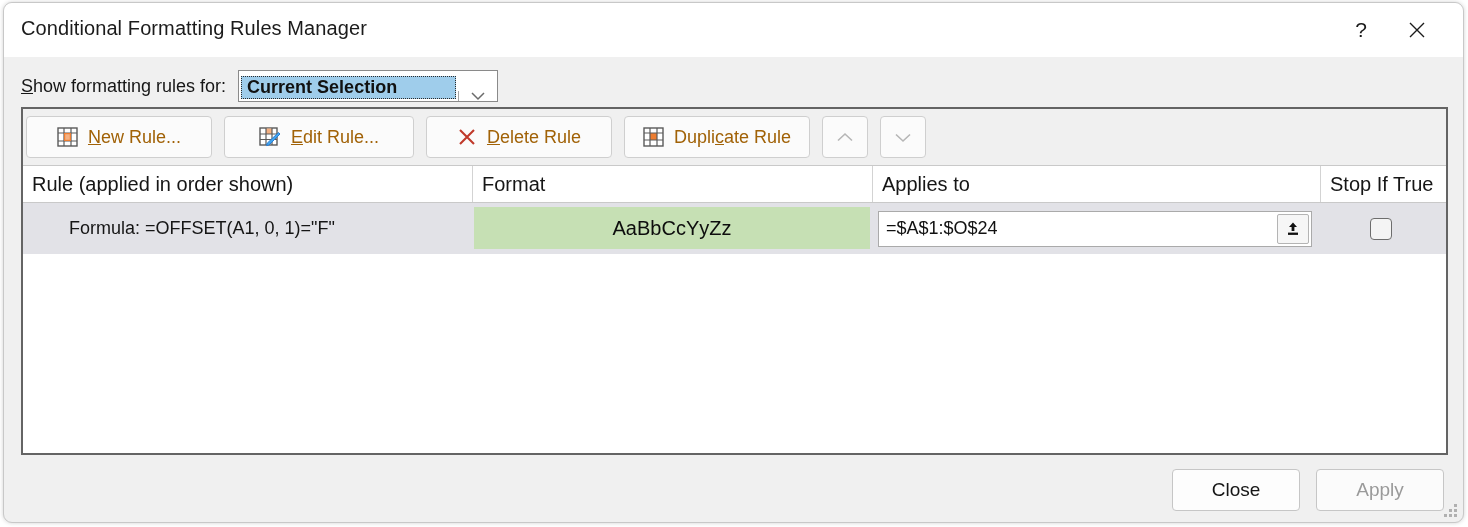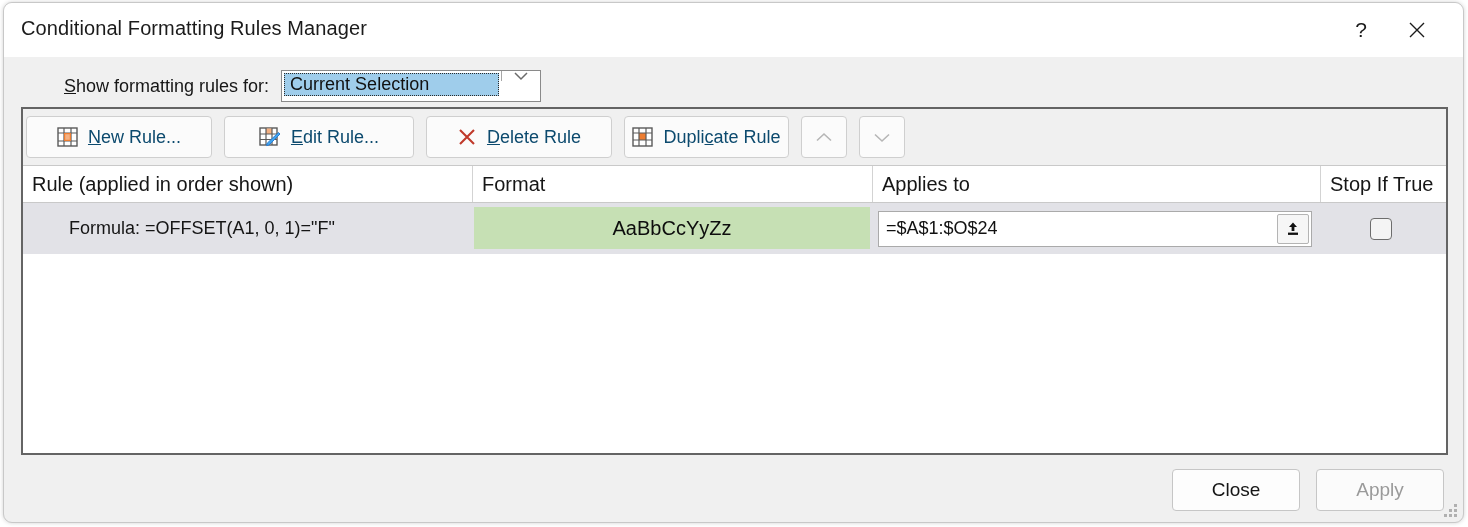--- a/index.html
+++ b/index.html
@@ -65,39 +65,39 @@
   .title-btn svg { display: block; }
 
   
   .showrow {
     position: absolute;
     left: 17px;
     top: 66px;
     height: 34px;
     display: flex;
     align-items: center;
-    margin-left: 43px;
   }
   .showrow-label {
     font-size: 18px;
     color: #161616;
     white-space: nowrap;
   }
   .showrow-label u { text-decoration: underline; }
 
   .combo {
     position: relative;
     margin-left: 12px;
     width: 260px;
     height: 32px;
     background: #ffffff;
     border: 1px solid #8a8a8a;
     box-sizing: border-box;
     display: flex;
-    align-items: flex-start;
+    align-items: flex-end;
+    font-weight: bold;
   }
   .combo-value-wrap {
     flex: 1 1 auto;
     padding: 2px;
     display: flex;
     align-items: stretch;
     min-width: 0;
   }
   .combo-value {
     flex: 1 1 auto;
@@ -149,30 +149,30 @@
     border: 1px solid #cfcfcf;
     border-radius: 4px;
     box-sizing: border-box;
     display: flex;
     align-items: center;
     justify-content: center;
     gap: 10px;
     padding: 0 25px;
     margin-right: 12px;
     font-size: 18px;
-    color: #0c4a6e;
+    color: #a16207;
     white-space: nowrap;
     cursor: default;
   }
   .tbtn u { text-decoration: underline; }
   .tbtn .glyph { display: flex; align-items: center; }
   .tbtn.w-new { width: 186px; }
   .tbtn.w-edit { width: 190px; }
   .tbtn.w-del { width: 186px; }
-  .tbtn.w-dup { width: 165px; }
+  .tbtn.w-dup { width: 186px; }
   .tbtn.arrowbtn {
     width: 46px;
     padding: 0;
     margin-right: 12px;
   }
   .tbtn.arrowbtn.disabled { color: #b6b6b6; }
 
   
   .colhead {
     position: relative;

